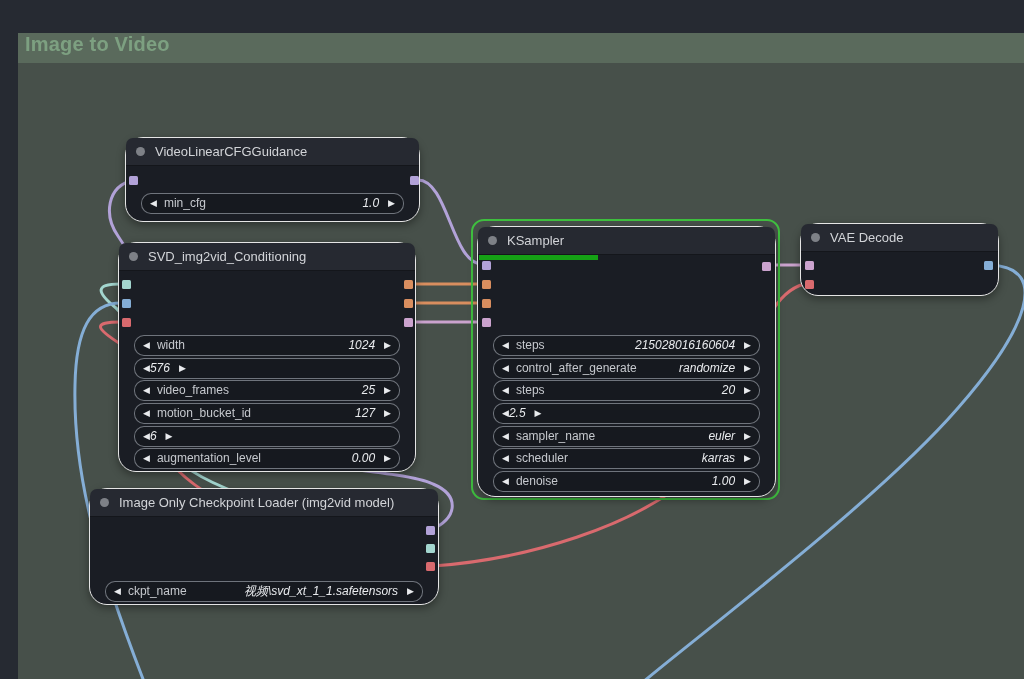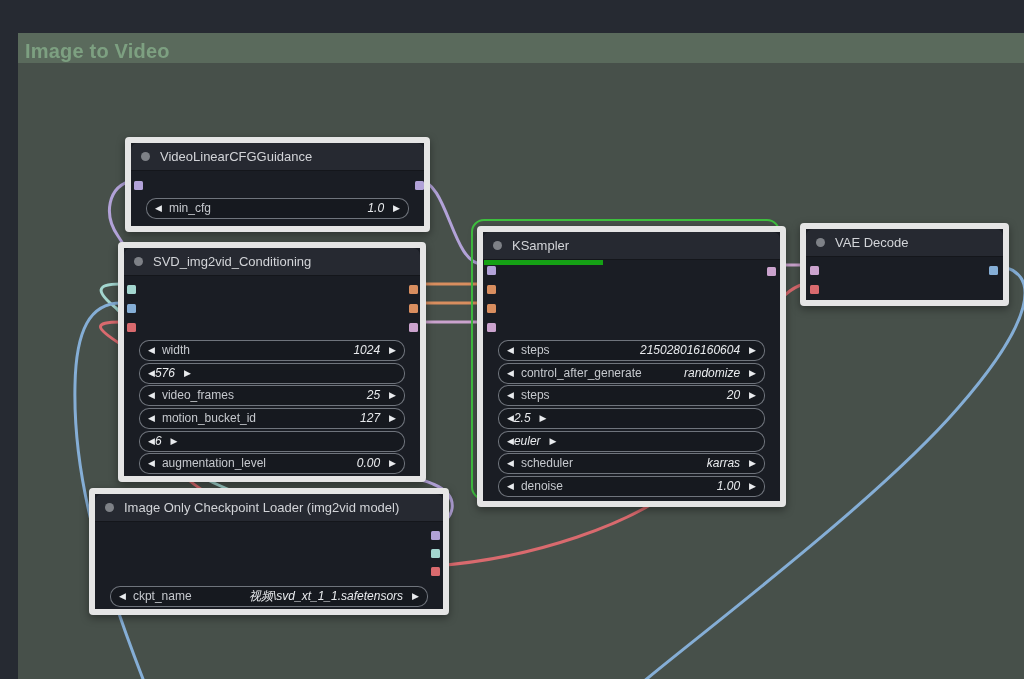--- a/index.html
+++ b/index.html
@@ -2,28 +2,28 @@
 <html style="--background: #262a32; --group_body: #47504a; --group_titlebar: #5a6a5c; --group_title_text: #7da081; --node_body: #1a1d24; --node_titlebar: #262931; --widget_bg: #16191f; --selection_outline: #3fbf3f; --progress_green: #15a115; --slot_model: #b2a2d8; --slot_conditioning: #d98e5f; --slot_latent: #cba3ce; --slot_vae: #d96a6e; --slot_clip_vision: #a3d6cf; --slot_image: #85aed6;"><head>
 <meta charset="utf-8">
 <style>
   html,body{margin:0;padding:0;background:#262a32;}
   .canvas{position:relative;width:1024px;height:679px;overflow:hidden;
           font-family:"Liberation Sans",sans-serif;background:var(--background);}
   
   .group-body{position:absolute;left:18px;top:33px;width:1006px;height:646px;
               background:var(--group_body);z-index:0;}
   .group-titlebar{position:absolute;left:18px;top:33px;width:1006px;height:30px;
-              background:var(--group_titlebar);z-index:0;display:flex;align-items:flex-end;}
+              background:var(--group_titlebar);z-index:0;display:flex;align-items:flex-start;}
   .group-title{color:var(--group_title_text);font-size:20px;font-weight:700;padding-left:7px;
                letter-spacing:.2px;}
   
   svg.wires{position:absolute;left:0;top:0;z-index:1;}
   
-  .node{position:absolute;background:var(--node_body);border-radius:4px;z-index:2;
-        box-shadow:0 3px 9px rgba(0,0,0,.38);border:6px solid #e5e5e5;}
+  .node{position:absolute;background:var(--node_body);border-radius:18px;z-index:2;
+        box-shadow:0 3px 9px rgba(0,0,0,.38);border:1px solid #e5e5e5;}
   .ntitle{height:27px;background:var(--node_titlebar);border-radius:7px 7px 0 0;
           display:flex;align-items:center;padding:0 10px;border-bottom:1px solid #14161b;}
   .ndot{width:9px;height:9px;border-radius:50%;background:#7e8187;margin-right:10px;flex:0 0 auto;}
   .ntext{color:#d2d4d8;font-size:13px;white-space:nowrap;overflow:hidden;}
   .slot{position:absolute;width:9px;height:9px;border-radius:1.5px;z-index:3;}
   .widget{position:absolute;left:15px;right:15px;height:19px;background:var(--widget_bg);
           border:1px solid rgba(186,192,201,.55);border-radius:10px;display:flex;
           align-items:center;padding:0 8px;font-size:12px;color:#c6c9ce;line-height:19px;}
   .warr{font-size:9px;color:#e9ebee;flex:0 0 auto;}
   .wlabel{margin-left:7px;flex:1 1 auto;white-space:nowrap;overflow:hidden;}
@@ -149,20 +149,21 @@
       <span class="wvalue">20</span>
       <span class="warr">▶</span>
     </div>
     <div class="widget" style="top:176px">
       <span class="warr">◀</span>
       <span class="wvalue">2.5</span>
       <span class="warr">▶</span>
     </div>
     <div class="widget" style="top:199px">
       <span class="warr">◀</span>
+      <span class="wlabel">sampler_name</span>
       <span class="wvalue">euler</span>
       <span class="warr">▶</span>
     </div>
     <div class="widget" style="top:221px">
       <span class="warr">◀</span>
       <span class="wlabel">scheduler</span>
       <span class="wvalue">karras</span>
       <span class="warr">▶</span>
     </div>
     <div class="widget" style="top:244px">

